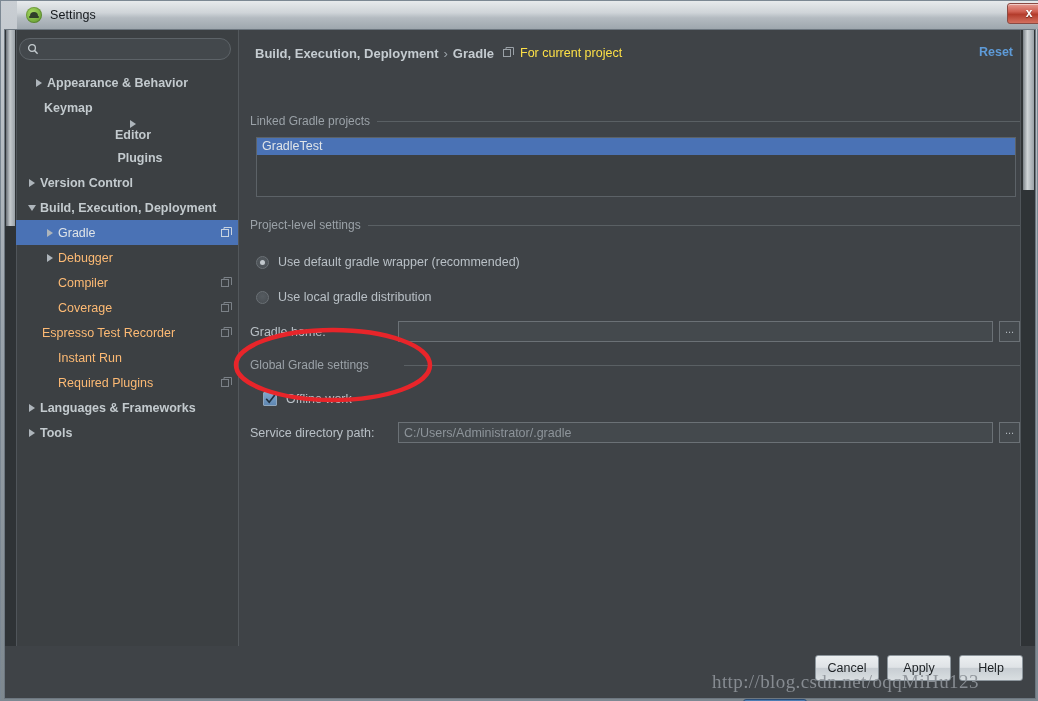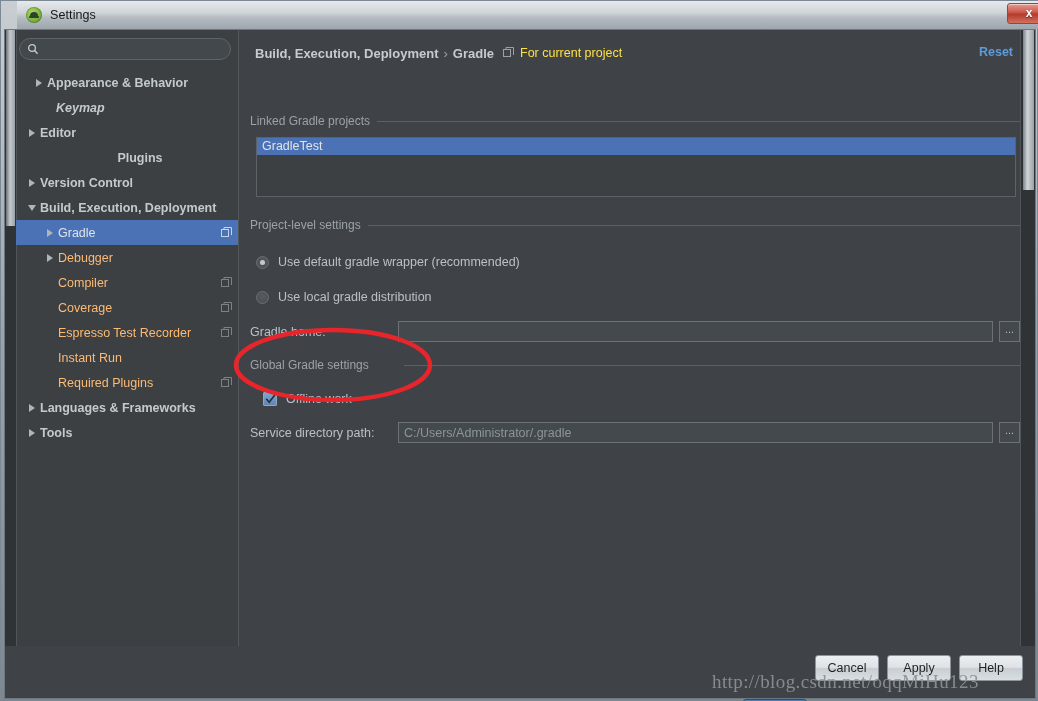--- a/index.html
+++ b/index.html
@@ -481,25 +481,25 @@
           <input class="search-input" type="text" placeholder="" style="">
         </div>
 
         <div class="tree" id="tree">
             <div class="tree-row bold" style="padding-left: 15px;">
               <span class="tw">
                 <span class="arrow-r"></span>
               </span>
               <span class="tree-label">Appearance &amp; Behavior</span>
             </div>
-            <div class="tree-row bold" style="padding-left: 24px; font-style: italic;">
+            <div class="tree-row bold" style="padding-left: 12px;">
               <span class="tw"></span>
               <span class="tree-label">Keymap</span>
             </div>
-            <div class="tree-row bold" style="padding-left: 8px;">
+            <div class="tree-row bold" style="padding-left: 18px; flex-direction: column;">
               <span class="tw">
                 <span class="arrow-r"></span>
               </span>
               <span class="tree-label">Editor</span>
             </div>
             <div class="tree-row bold" style="padding-left: 16px; justify-content: center;">
               <span class="tw"></span>
               <span class="tree-label">Plugins</span>
             </div>
             <div class="tree-row bold" style="padding-left: 8px;">
@@ -539,21 +539,21 @@
                 </svg></span>
             </div>
             <div class="tree-row" style="padding-left: 26px;">
               <span class="tw"></span>
               <span class="tree-label">Coverage</span>
               <span class="stack-icon"><svg width="11" height="11" viewBox="0 0 11 11">
                   <rect x="0.5" y="2.5" width="7" height="7" fill="none" stroke="#868d94" stroke-width="1"></rect>
                   <path d="M3 2.5 V0.5 H10.5 V8" fill="none" stroke="#868d94" stroke-width="1"></path>
                 </svg></span>
             </div>
-            <div class="tree-row" style="padding-left: 26px;">
+            <div class="tree-row" style="padding-left: 10px;">
               <span class="tw"></span>
               <span class="tree-label">Espresso Test Recorder</span>
               <span class="stack-icon"><svg width="11" height="11" viewBox="0 0 11 11">
                   <rect x="0.5" y="2.5" width="7" height="7" fill="none" stroke="#868d94" stroke-width="1"></rect>
                   <path d="M3 2.5 V0.5 H10.5 V8" fill="none" stroke="#868d94" stroke-width="1"></path>
                 </svg></span>
             </div>
             <div class="tree-row" style="padding-left: 26px;">
               <span class="tw"></span>
               <span class="tree-label">Instant Run</span>

